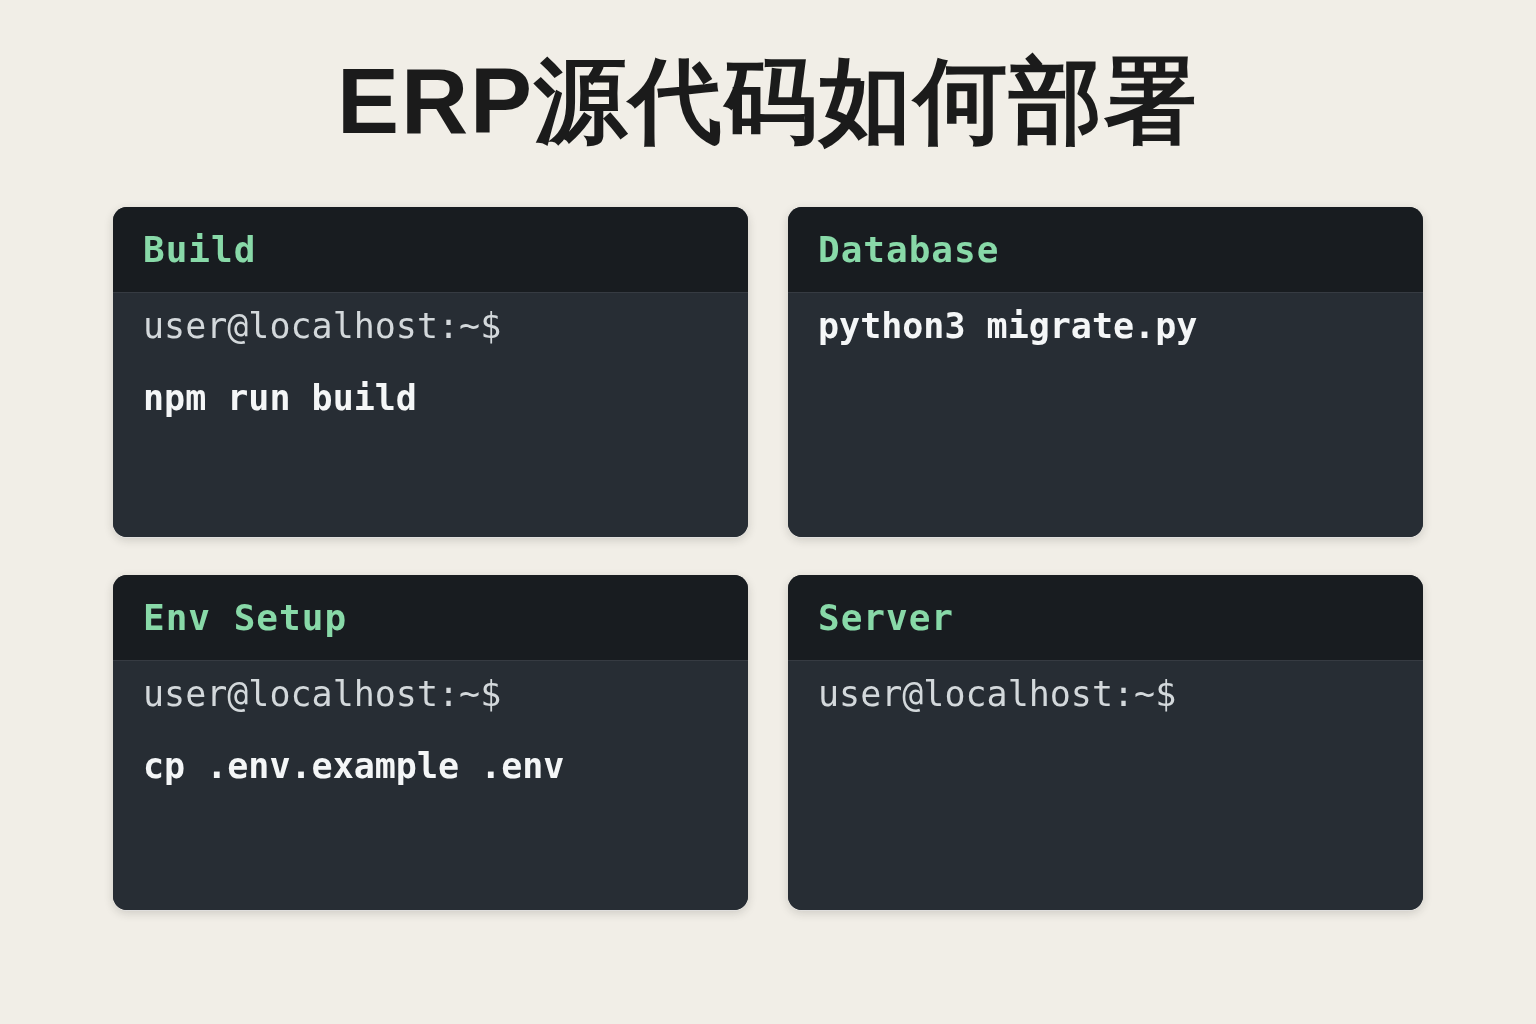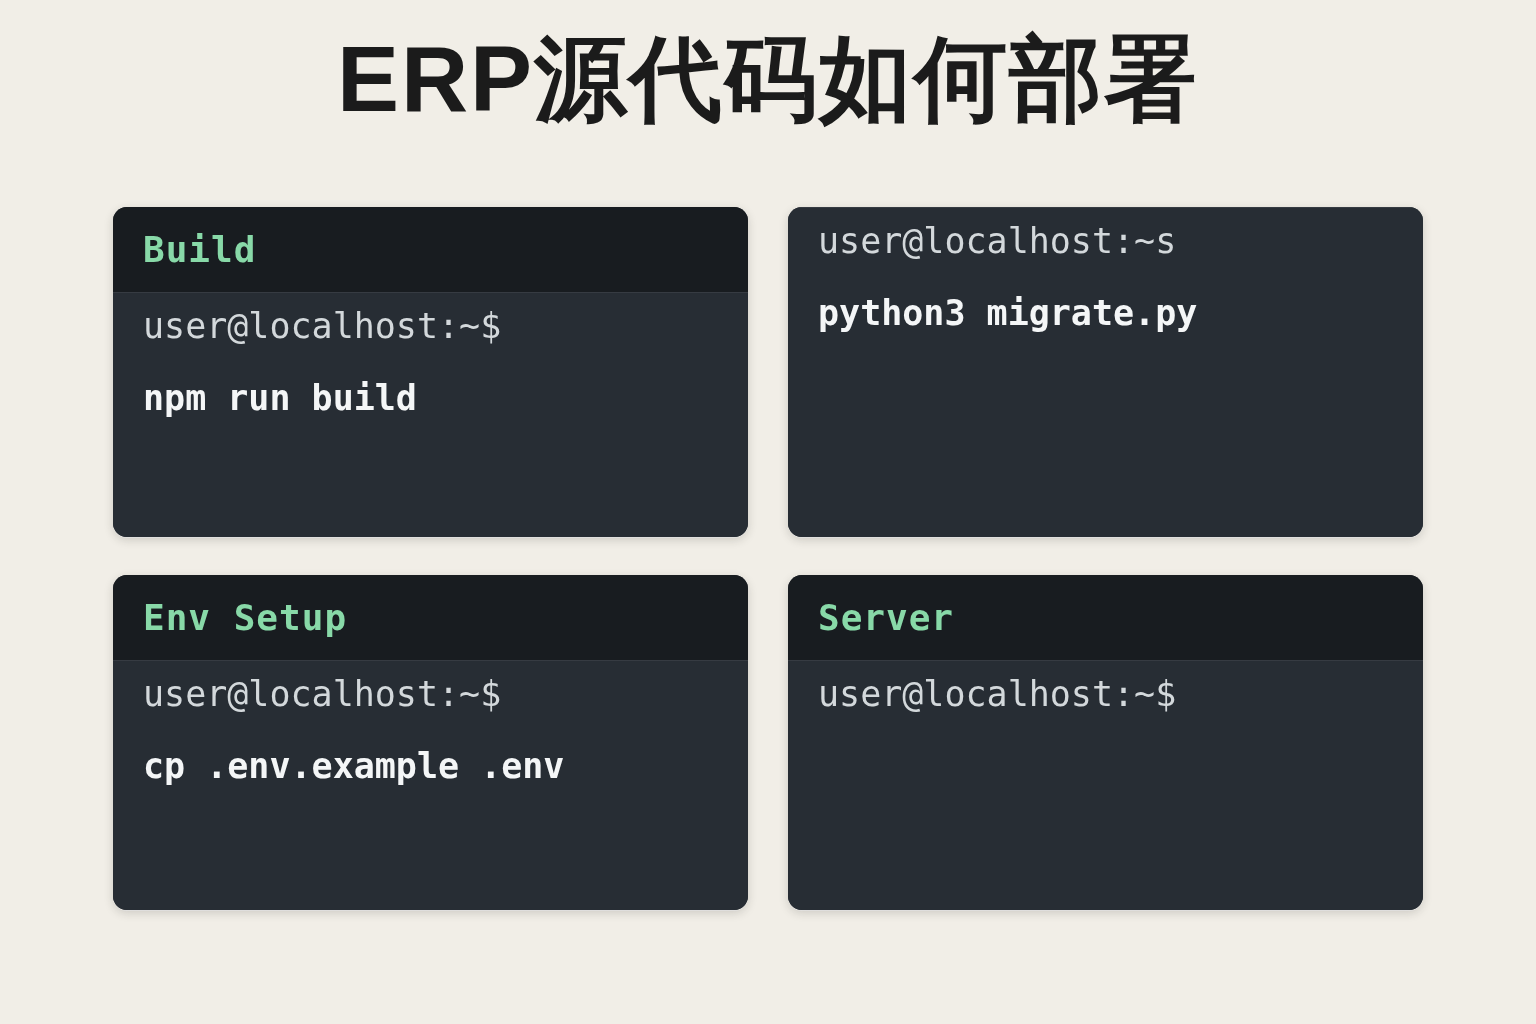--- a/index.html
+++ b/index.html
@@ -15,21 +15,21 @@
   html, body {
     width: 1536px;
     height: 1024px;
     overflow: hidden;
   }
   body {
     background: var(--page-bg);
     font-family: "Liberation Sans", sans-serif;
   }
   .page-title {
-    margin-top: 24px;
+    margin-top: 46px;
     text-align: center;
     font-size: 93px;
     line-height: 1.2;
     font-weight: 900;
     letter-spacing: 2px;
     color: var(--title-color);
   }
   .cards-grid {
     position: absolute;
     left: 113px;
@@ -93,22 +93,24 @@
     <div class="card-header">
       <span class="card-title">Build</span>
     </div>
     <div class="card-body">
       <div class="terminal-prompt">user@localhost:~$</div>
       <div class="terminal-command">npm run build</div>
     </div>
   </div>
 
   <div class="card">
+    <div class="card-header">
+      <span class="card-title">Database</span>
+    </div>
     <div class="card-body">
-      <div class="terminal-prompt">user@localhost:~s</div>
       <div class="terminal-command">python3 migrate.py</div>
     </div>
   </div>
 
   <div class="card">
     <div class="card-header">
       <span class="card-title">Env Setup</span>
     </div>
     <div class="card-body">
       <div class="terminal-prompt">user@localhost:~$</div>

